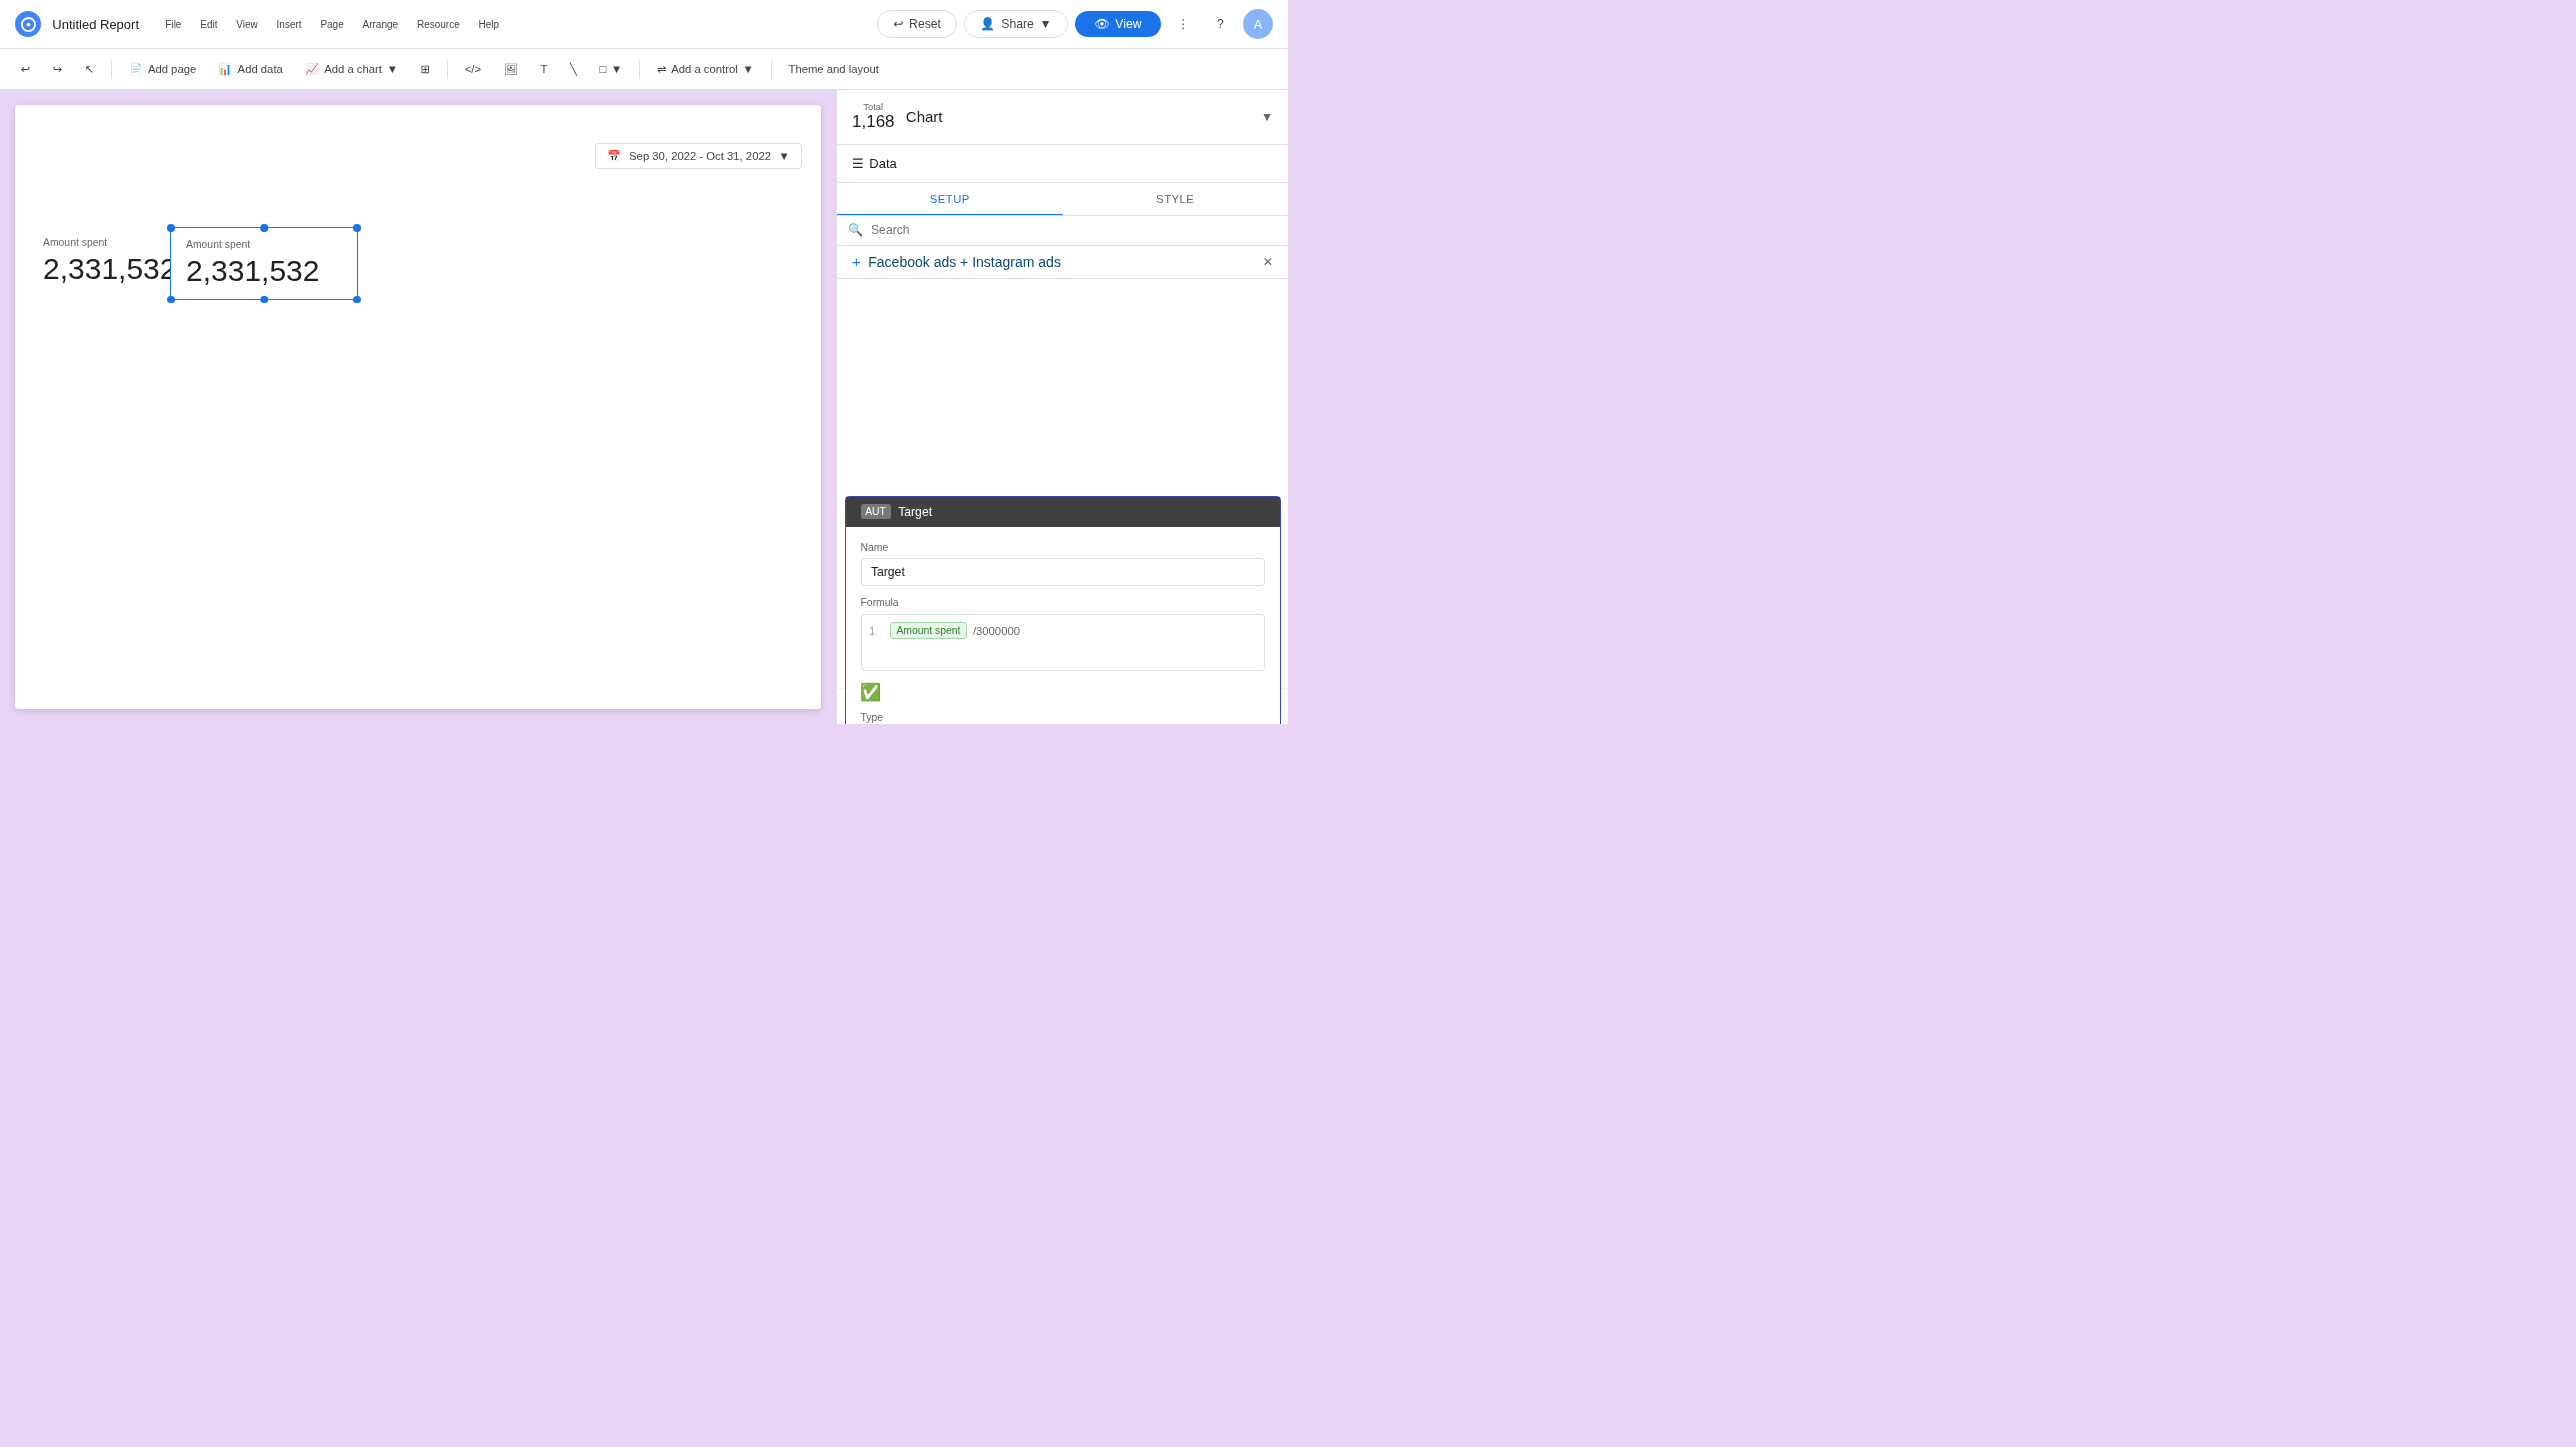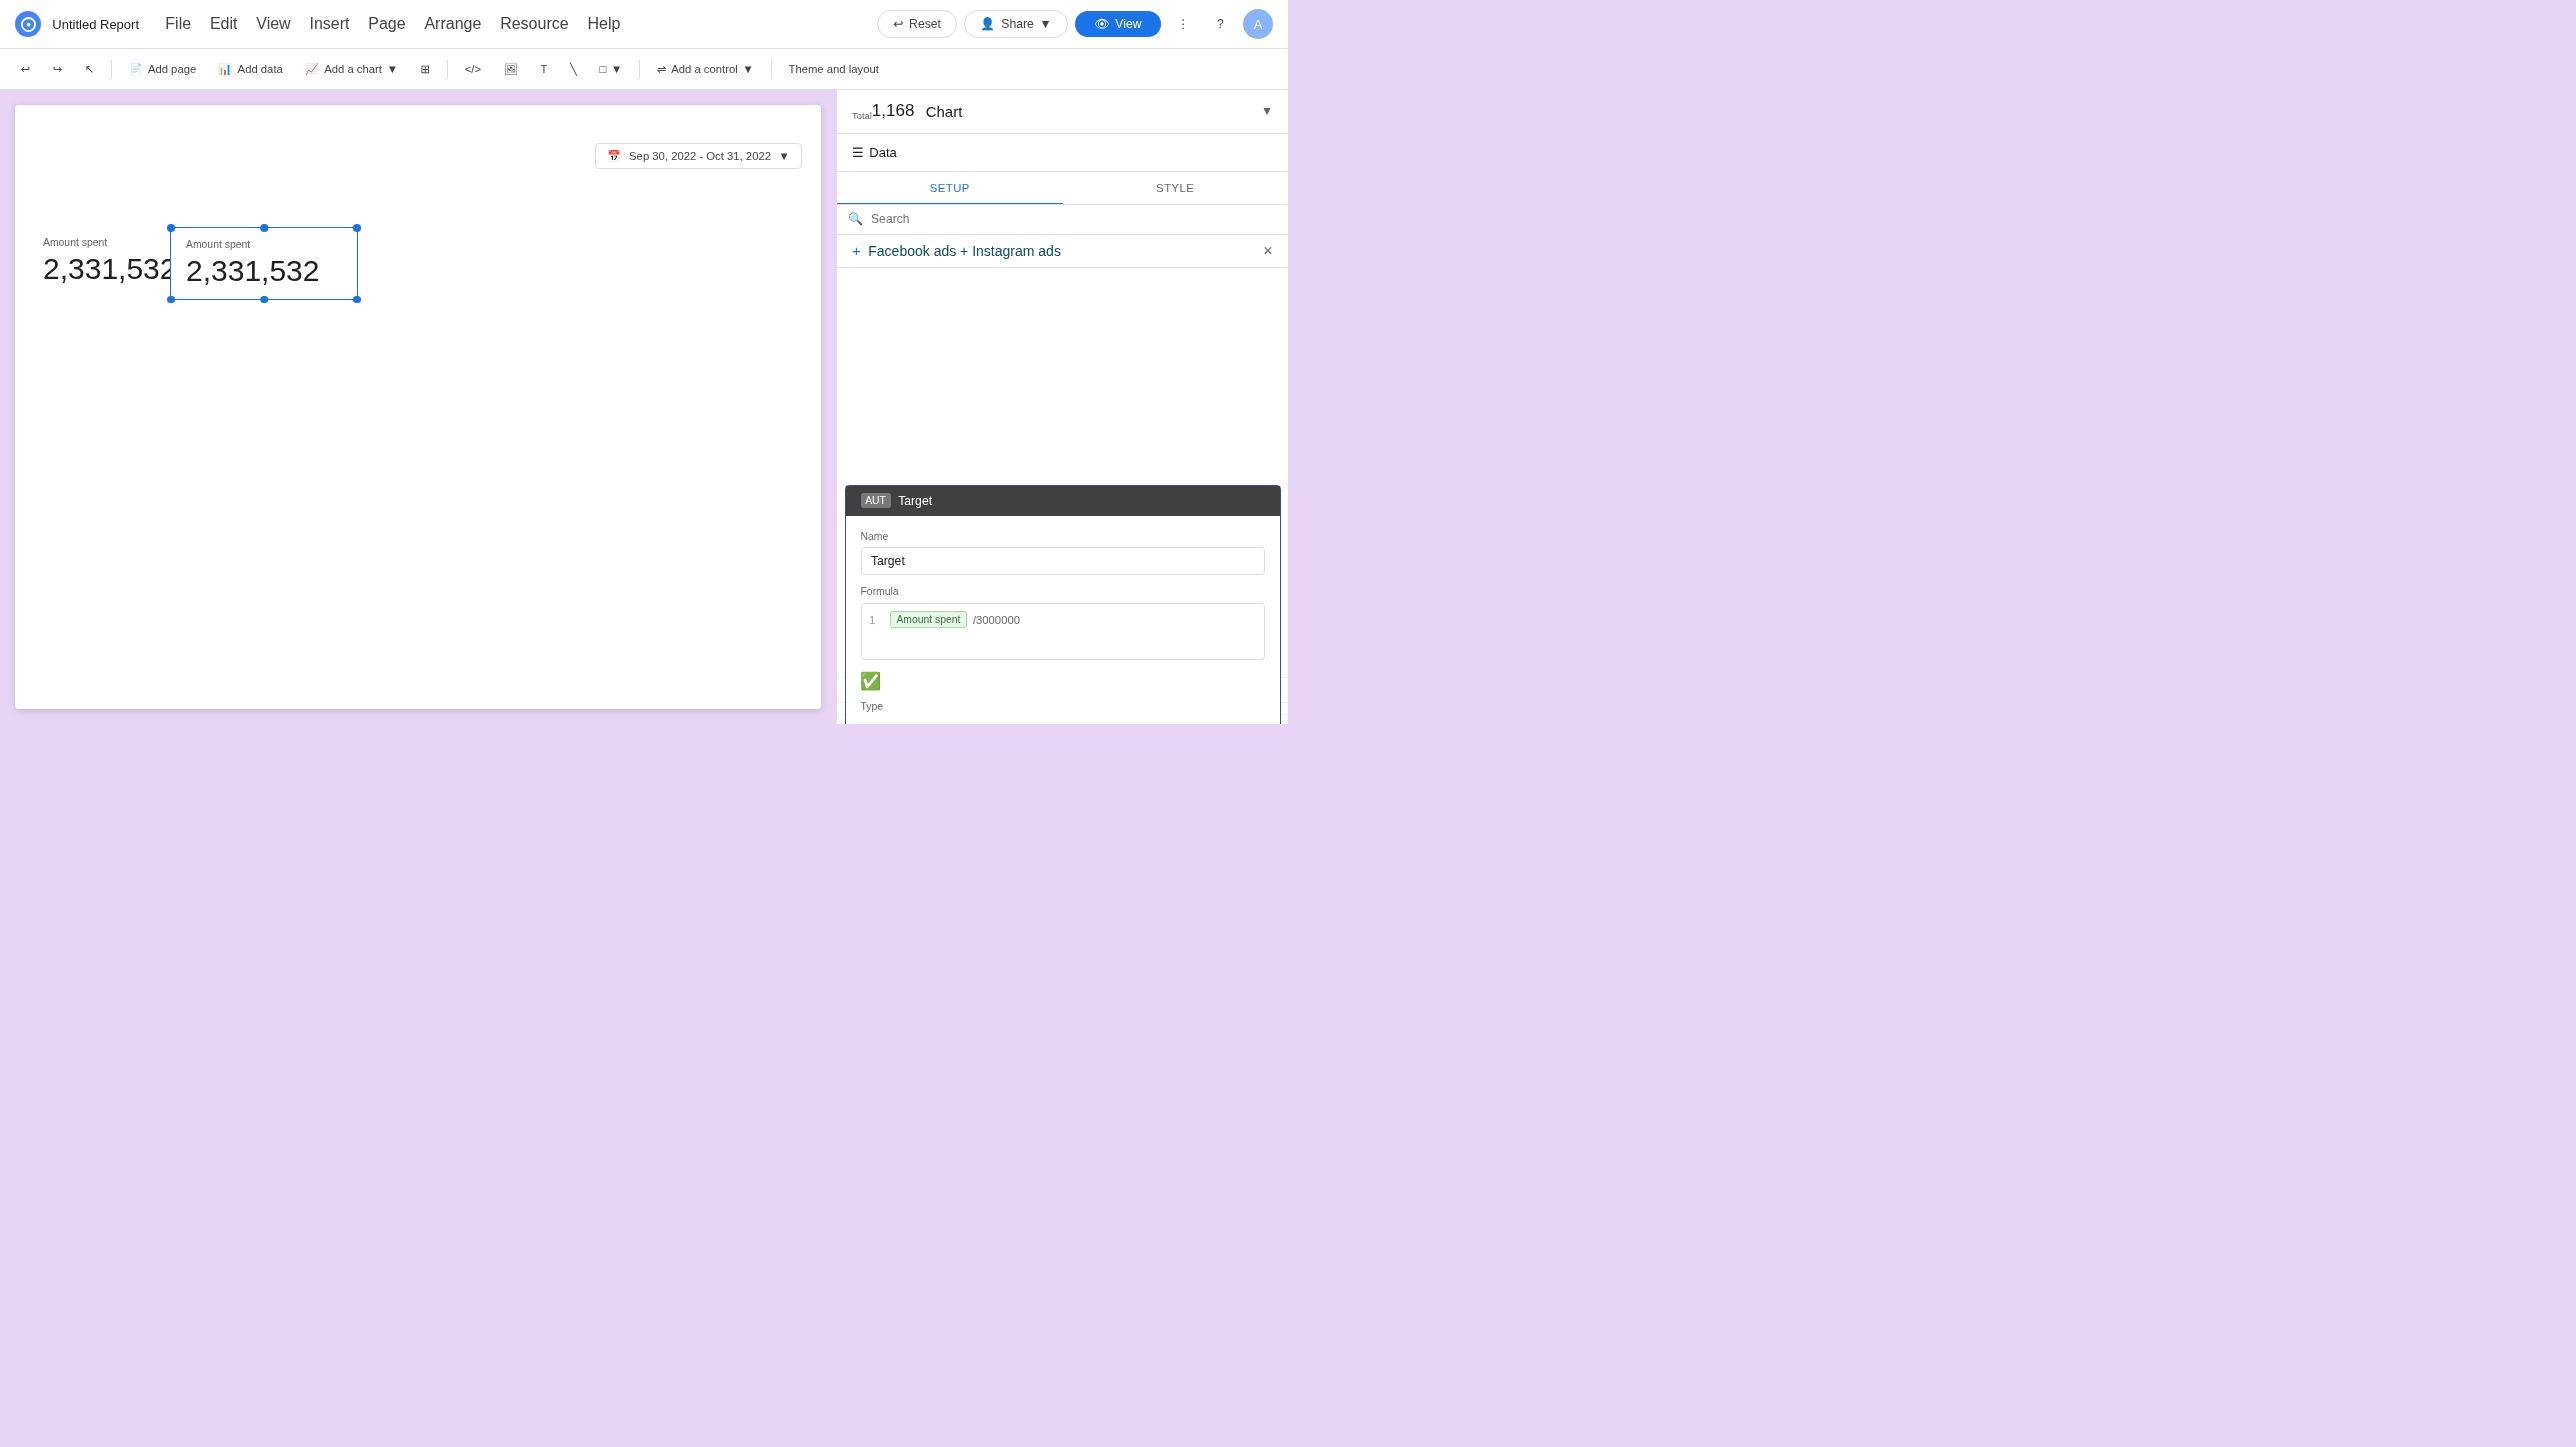--- a/index.html
+++ b/index.html
@@ -36,21 +36,21 @@
     }
     .report-title {
       font-size: 13px;
       font-weight: 500;
       color: #202124;
       margin-right: 7.5px;
     }
     .menu-items {
       display: flex;
       gap: 3.8px;
-      font-size: 16px;
+      font-size: 10px;
       color: #444;
     }
     .menu-item {
       padding: 3.8px 7.5px;
       cursor: pointer;
       border-radius: 3.8px;
     }
     .top-actions {
       margin-left: auto;
       display: flex;
@@ -244,22 +244,22 @@
     
     .panel-header {
       display: flex;
       align-items: center;
       padding: 11.3px 15px;
       border-bottom: 0.9px solid #e0e0e0;
       gap: 11.3px;
     }
     .total-badge {
       display: flex;
-      flex-direction: row;
-      align-items: flex-end;
+      flex-direction: column;
+      align-items: center;
     }
     .total-label {
       font-size: 9.4px;
       color: #666;
     }
     .total-value {
       font-size: 17px;
       font-weight: 500;
       color: #202124;
     }

